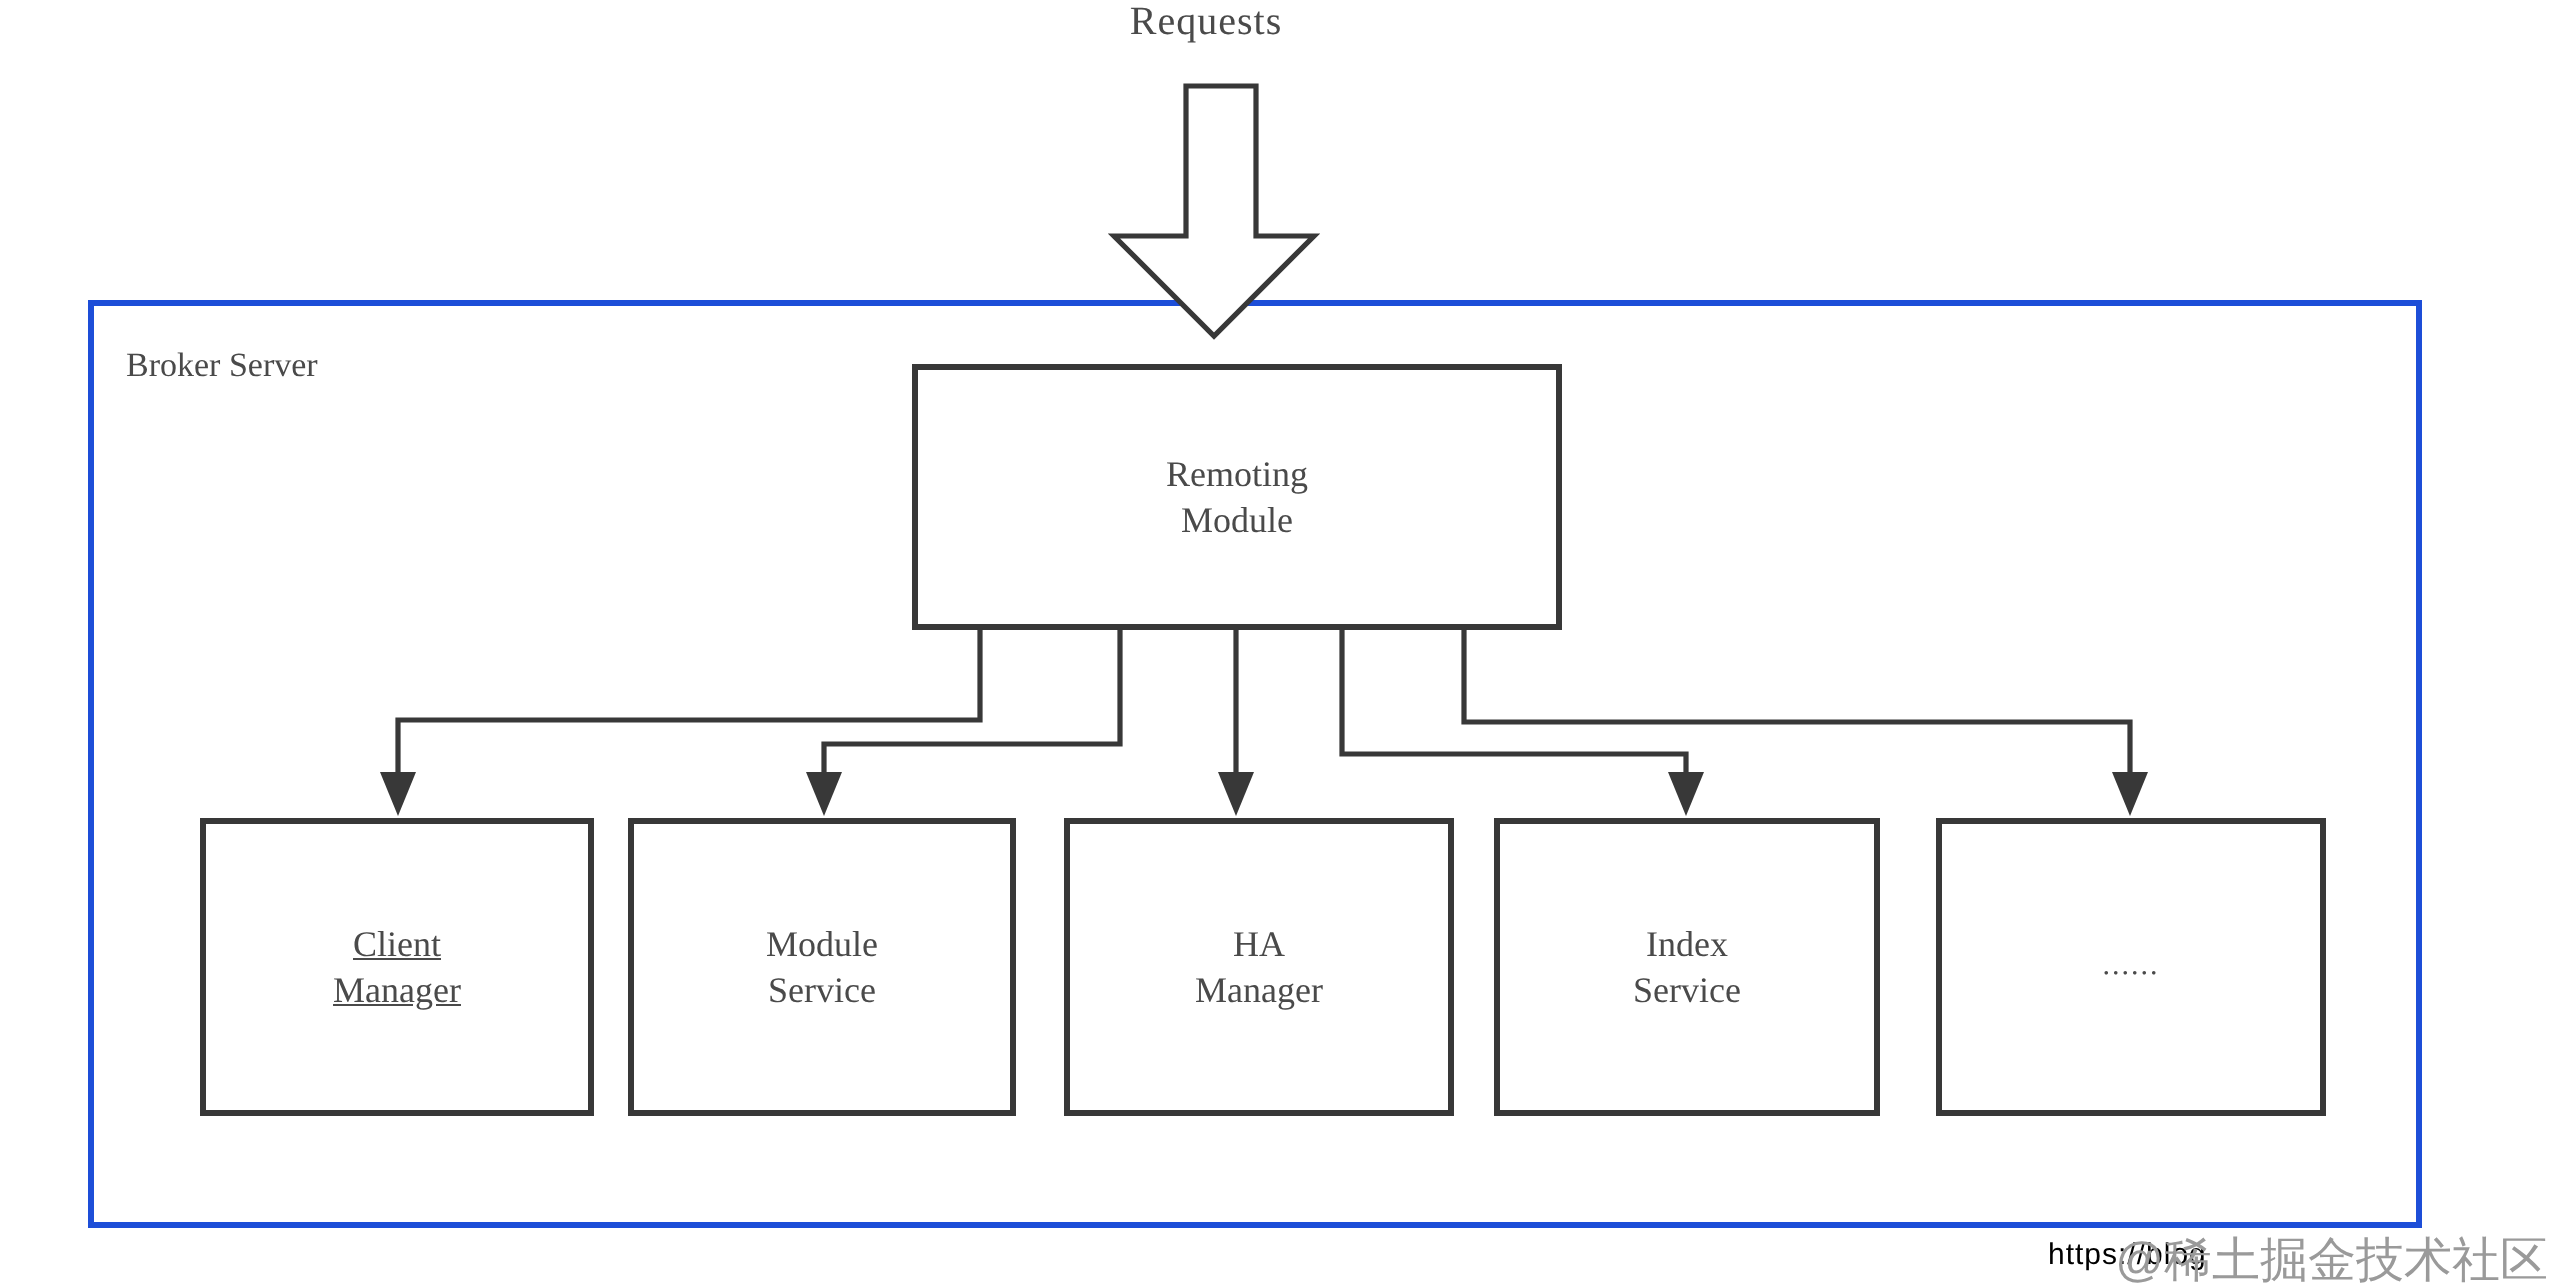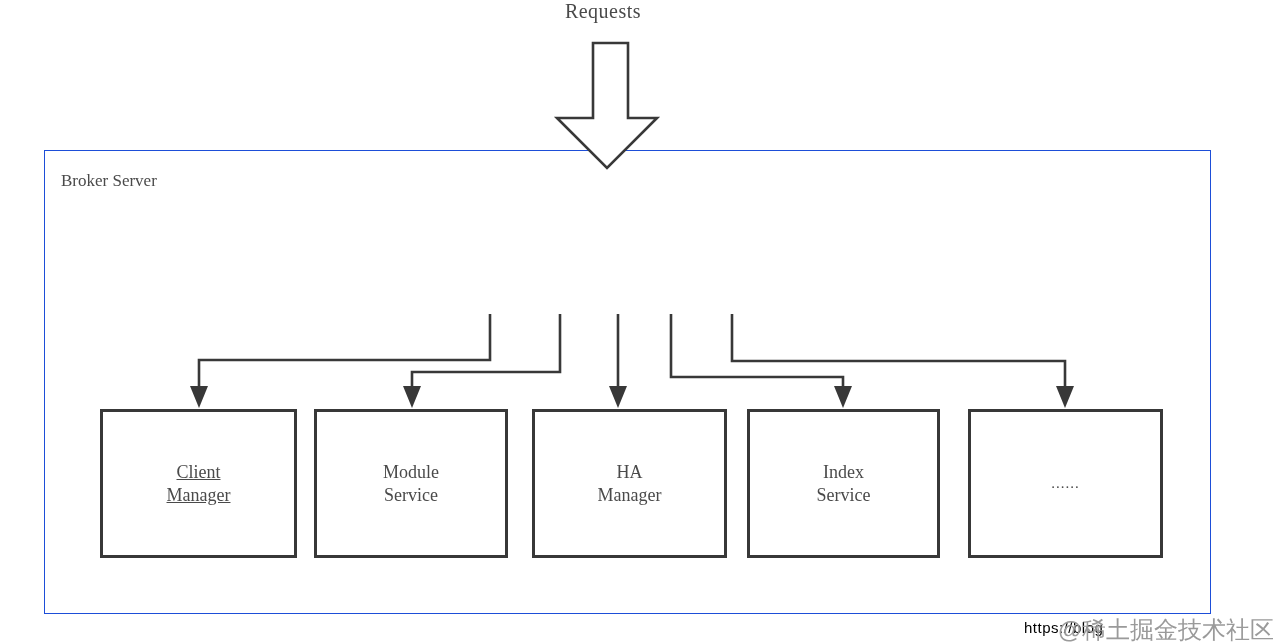--- a/index.html
+++ b/index.html
@@ -25,21 +25,21 @@
     font-size: 20px;
     letter-spacing: 0.5px;
     color: #4a4a4a;
   }
   .broker-box {
     position: absolute;
     left: 44px;
     top: 150px;
     width: 1167px;
     height: 464px;
-    border: 1px solid #1d4ed8;
+    border: 3px solid #1d4ed8;
     box-sizing: border-box;
     background: transparent;
   }
   .broker-label {
     position: absolute;
     left: 16px;
     top: 20px;
     font-size: 17px;
     color: #4a4a4a;
     white-space: nowrap;
@@ -103,20 +103,22 @@
 <body>
 
 <div class="stage">
 
   <div class="requests-label">Requests</div>
 
   <div class="broker-box">
     <div class="broker-label">Broker Server</div>
   </div>
 
+  <div class="node remoting-box">Remoting
+Module</div>
 
   <div class="node child-box box-client">Client
 Manager</div>
 
   <div class="node child-box box-store">Module
 Service</div>
 
   <div class="node child-box box-ha">HA
 Manager</div>
 

